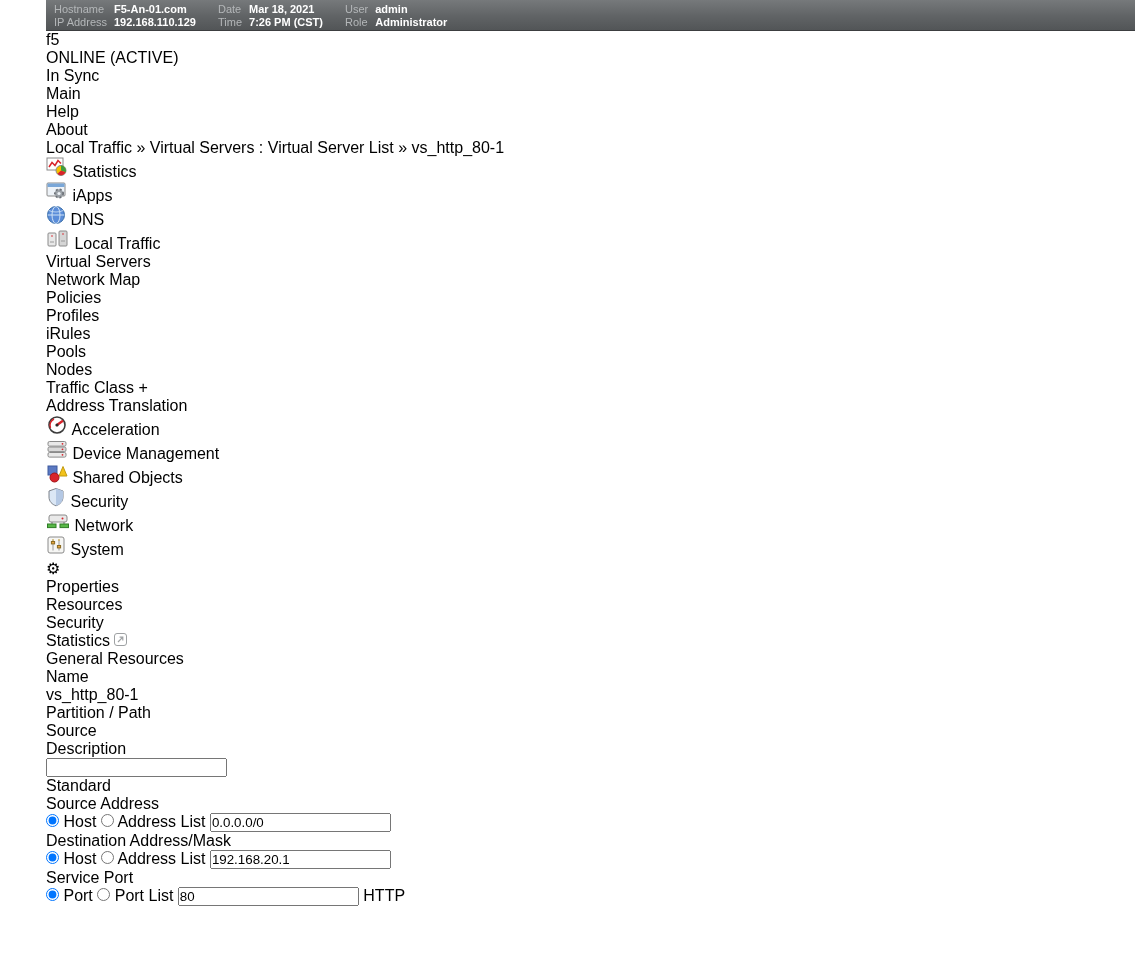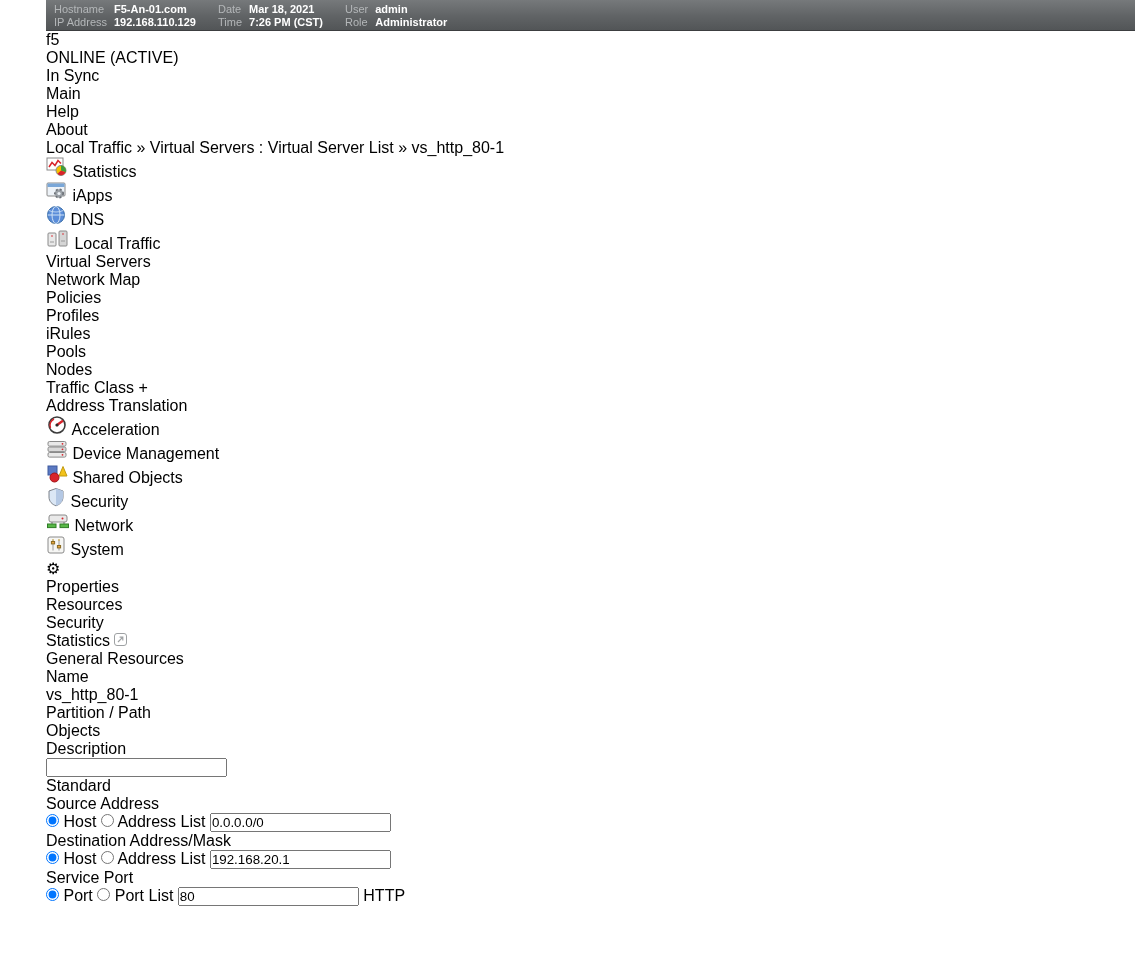--- a/index.html
+++ b/index.html
@@ -418,21 +418,21 @@
       <div class="bodyarea">
 
         <div class="sectiontitle">General Resources</div>
 
         <div class="ptable">
 
           <div class="plabel h25">Name</div>
           <div class="pvalue h25">vs_http_80-1</div>
 
           <div class="plabel h25">Partition / Path</div>
-          <div class="pvalue h25">Objects</div>
+          <div class="pvalue h25">Source</div>
 
           <div class="plabel h29">Description</div>
           <div class="pvalue h29">
             <input class="txt w382" type="text" value="" style="">
           </div>
 
           <div class="pvalue h31">
             <span class="fsel sw114"><span>Standard</span><span class="chev"></span></span>
           </div>
 

